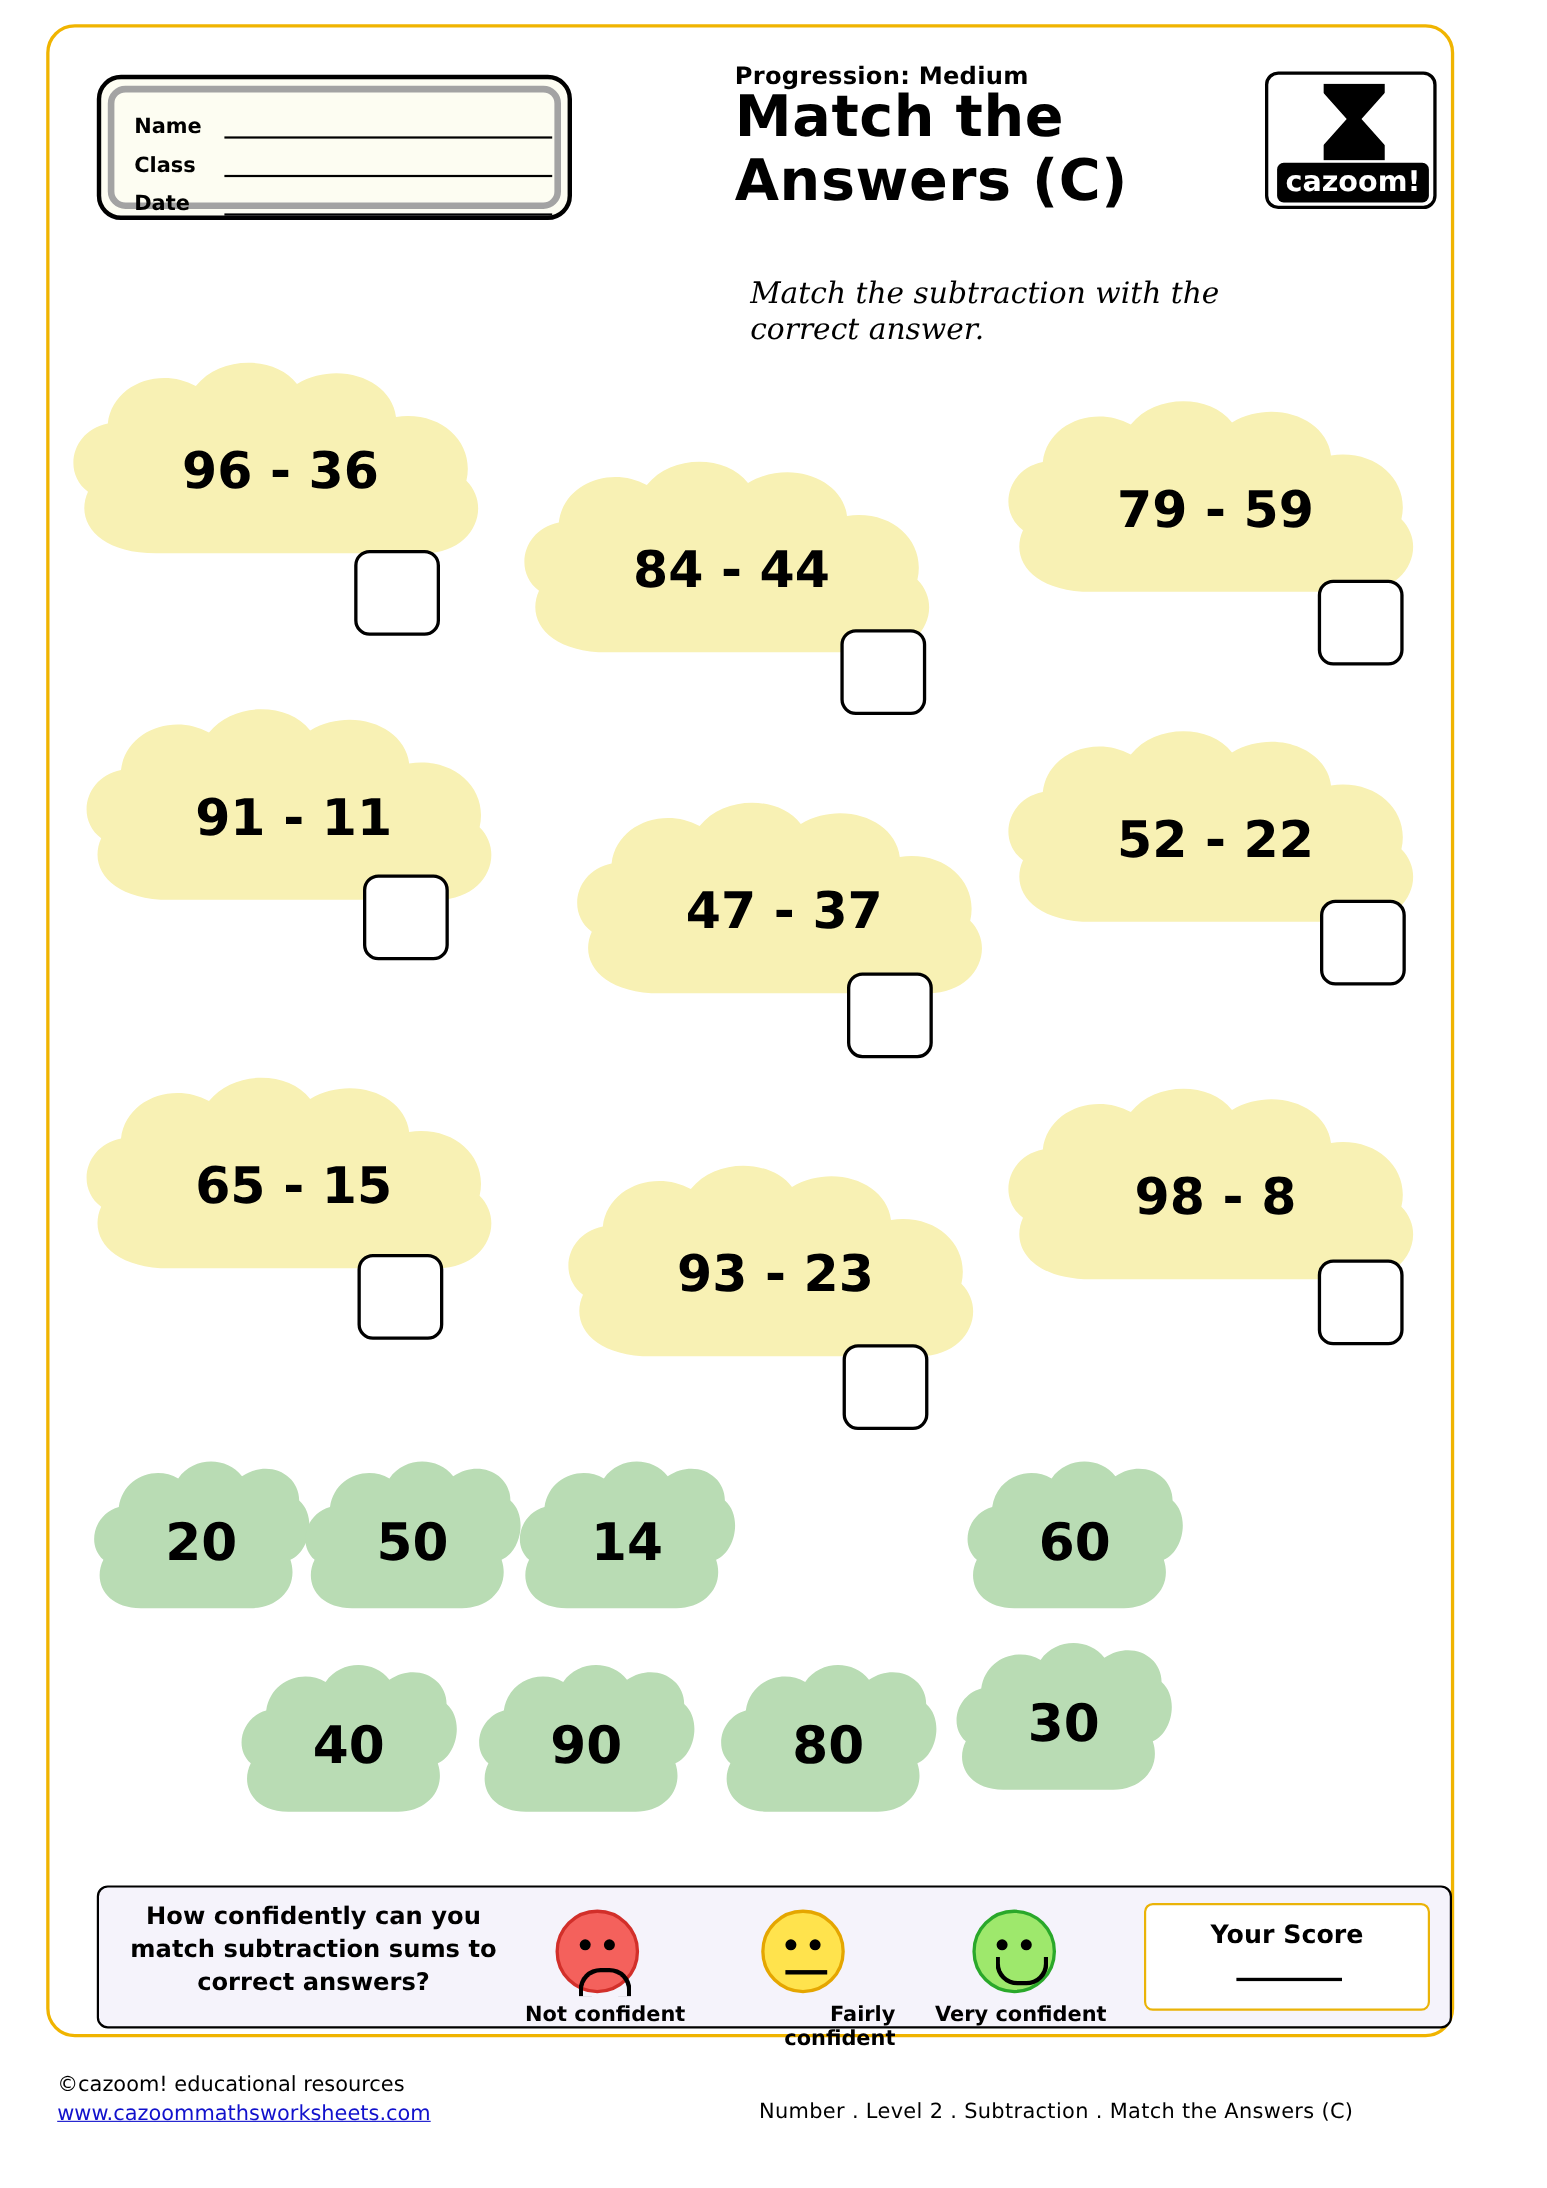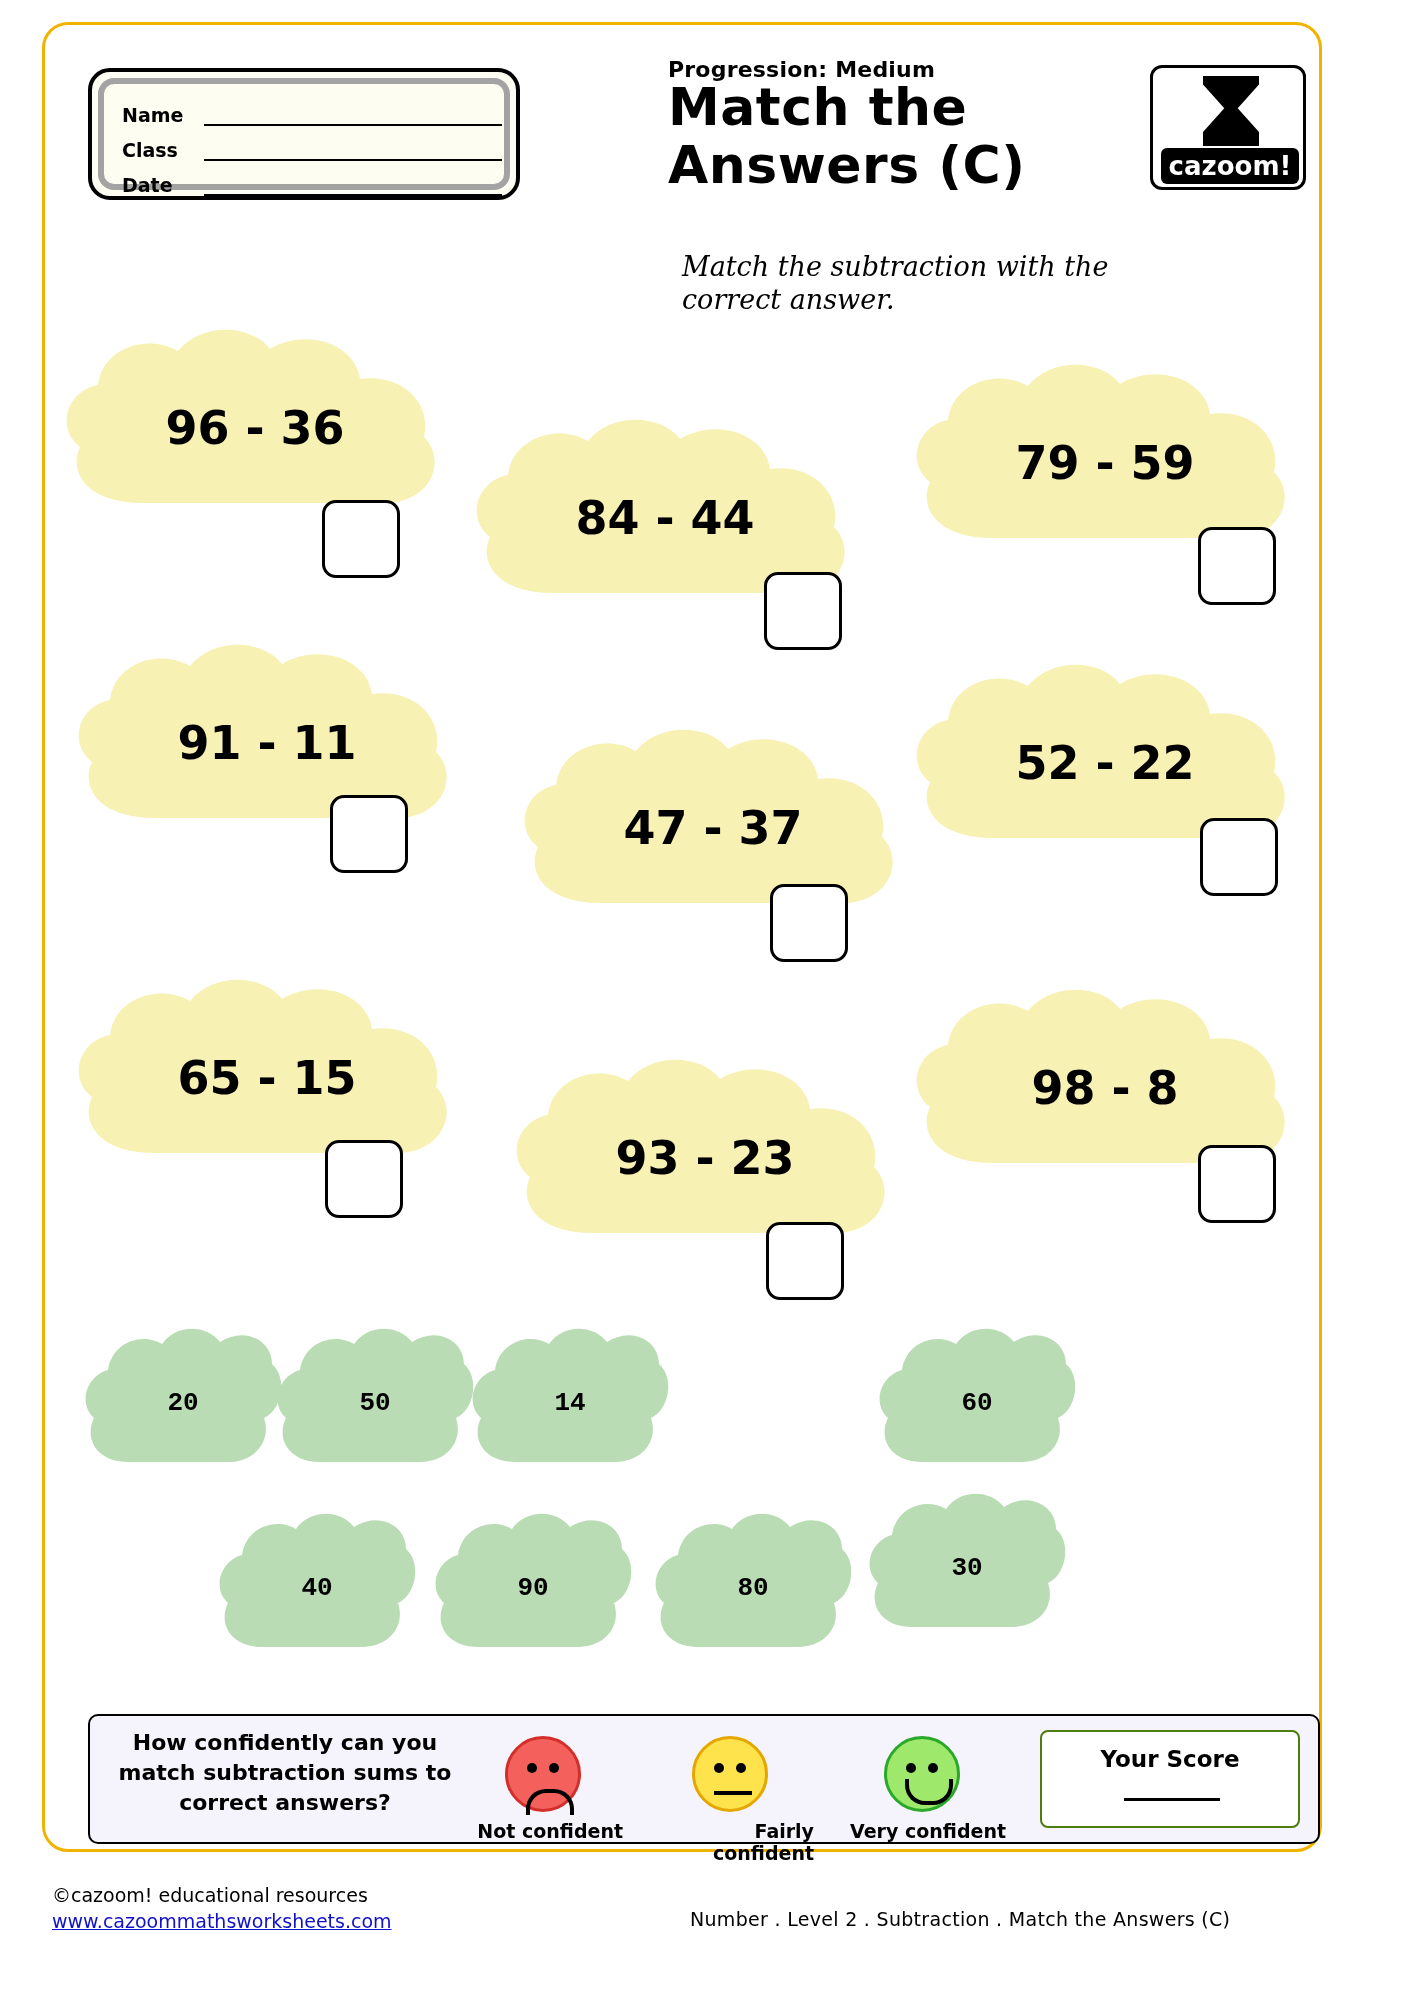--- a/index.html
+++ b/index.html
@@ -157,21 +157,21 @@
     height: 100%;
     display: flex;
     align-items: center;
     justify-content: center;
     font-family: "DejaVu Sans", sans-serif;
     font-weight: bold;
     color: #000;
     pointer-events: none;
   }
   .q-cloud .ctext { font-size: 46px; }
-  .a-cloud .ctext { font-size: 26px; font-family: Liberation Mono, monospace; }
+  .a-cloud .ctext { font-size: 47px; }
 
   .ans-box {
     position: absolute;
     width: 78px;
     height: 78px;
     border: 3px solid #000;
     border-radius: 14px;
     background: #fff;
     box-sizing: border-box;
   }
@@ -241,21 +241,21 @@
     font-size: 19px;
     color: #000;
     text-align: right;
   }
   .score-box {
     position: absolute;
     left: 1040px;
     top: 1730px;
     width: 260px;
     height: 98px;
-    border: 2px solid #4d7c0f;
+    border: 2px solid #eab308;
     border-radius: 8px;
     background: #fff;
     box-sizing: border-box;
   }
   .score-title {
     position: absolute;
     left: 0; top: 14px;
     width: 100%;
     text-align: center;
     font-family: "DejaVu Sans", sans-serif;

